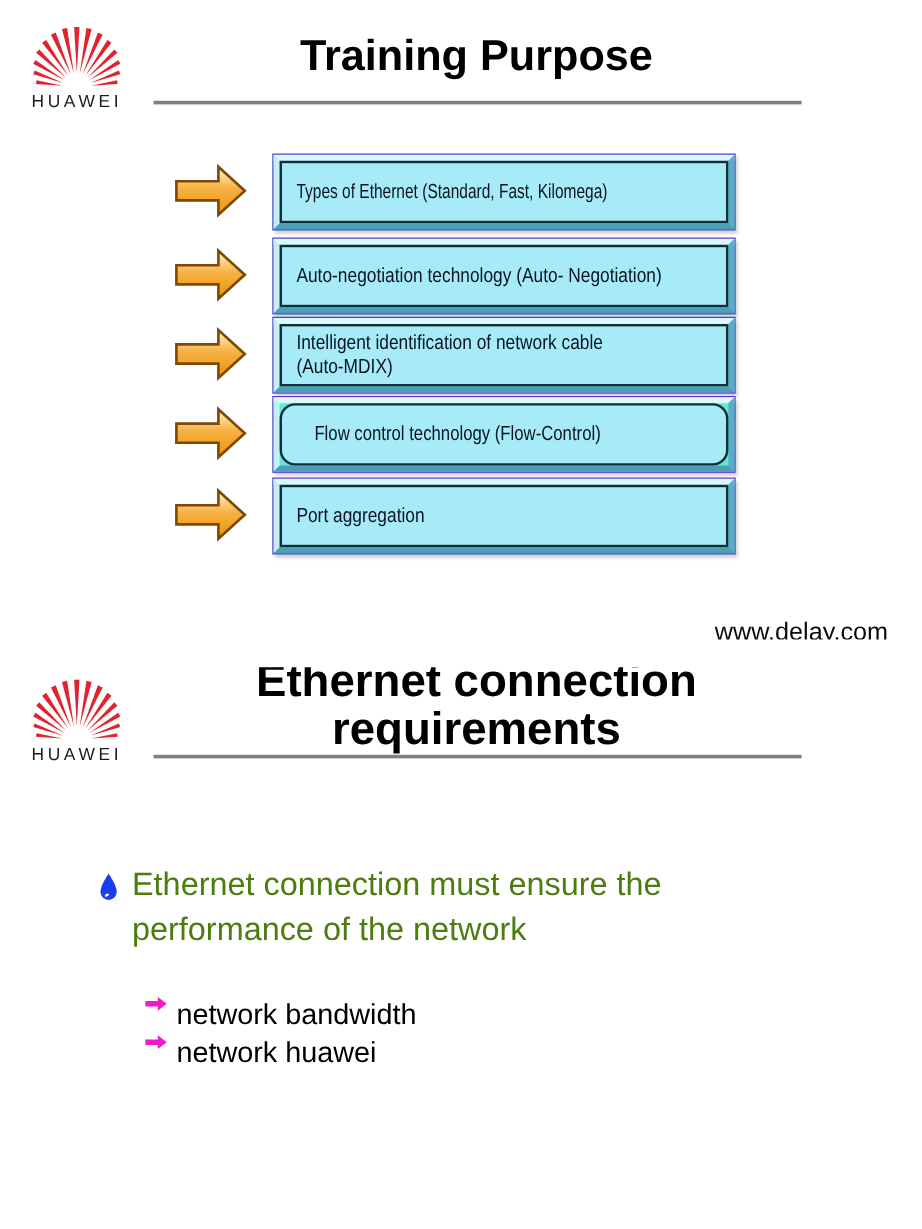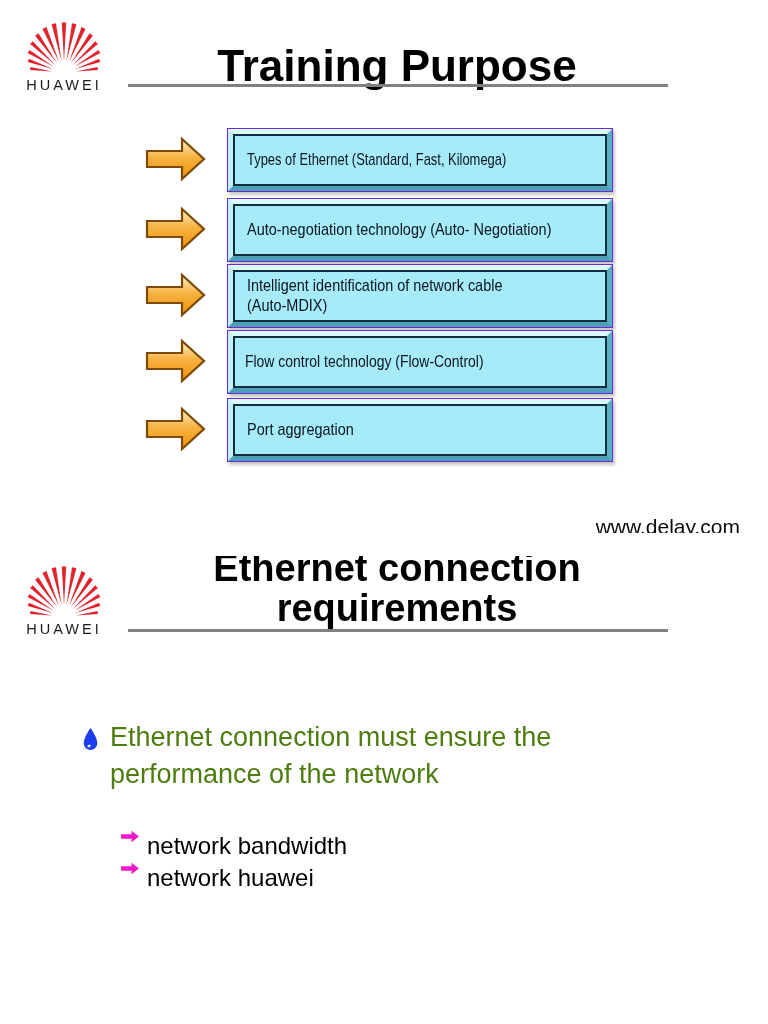--- a/index.html
+++ b/index.html
@@ -9,37 +9,37 @@
   #slide1{top:0;height:533px;}
   #slide2{top:556px;height:468px;}
 
   .logo{position:absolute;left:22px;width:84px;text-align:center;}
   #slide1 .logo{top:14px;}
   #slide2 .logo{top:2px;}
   .logo svg{display:block;margin:0 auto;}
   .brand{font-size:14.5px;letter-spacing:3px;color:#1c1c1c;margin-top:2px;}
 
   .title{position:absolute;left:127px;width:540px;text-align:center;font-weight:bold;color:#000;}
-  #slide1 .title{top:24px;font-size:44px;line-height:44px;margin-top:20px;}
+  #slide1 .title{top:24px;font-size:36px;line-height:44px;}
   #slide2 .title{top:-8px;font-size:38px;line-height:40px;}
   .title span{display:block;}
 
   .rule{position:absolute;left:128px;width:540px;height:3px;background:#808080;}
   #slide1 .rule{top:84px;}
   #slide2 .rule{top:73px;}
 
   .barrow{position:absolute;left:145px;width:62px;height:46px;}
   .tbox{position:absolute;left:209px;width:384px;height:62px;border:1px solid #6d28d9;
         background:#5eead4;box-shadow:2px 3px 3px rgba(130,130,130,.45);margin-left:18px;}
   .bev{position:absolute;left:0;top:0;right:0;bottom:0;border:5px solid;
        border-color:#d9f9fd #58aec6 #4d9fb8 #c2f0f8;}
   .inner{position:absolute;left:5px;top:5px;right:5px;bottom:5px;border:2px solid #122e3a;
          background:#a8ebf8;display:flex;flex-direction:column;justify-content:center;
          padding-left:12px;}
-  .inner.pad2{padding-left:10px;}
+  .inner.pad2{padding-left:27px;border-radius:13px;}
   .inner span{display:block;font-size:17px;line-height:20px;color:#081421;
               transform-origin:0 50%;white-space:nowrap;}
   .sx76{transform:scaleX(.76);} .sx82{transform:scaleX(.82);} .sx85{transform:scaleX(.85);}
 
   .url{position:absolute;right:28px;top:514px;font-size:21px;line-height:26px;color:#0a0a0a;}
 
   .bullet-drop{position:absolute;left:82px;top:171px;}
   .bullet-text{position:absolute;left:110px;top:163px;width:520px;
                font-size:27px;line-height:37px;color:#4d7c0f;}
   .sub{position:absolute;left:121px;display:flex;align-items:flex-start;}

